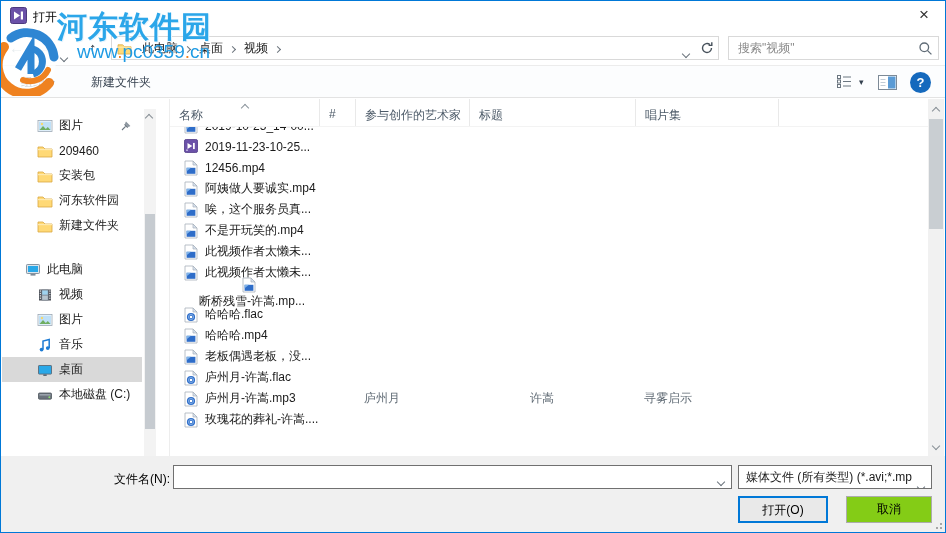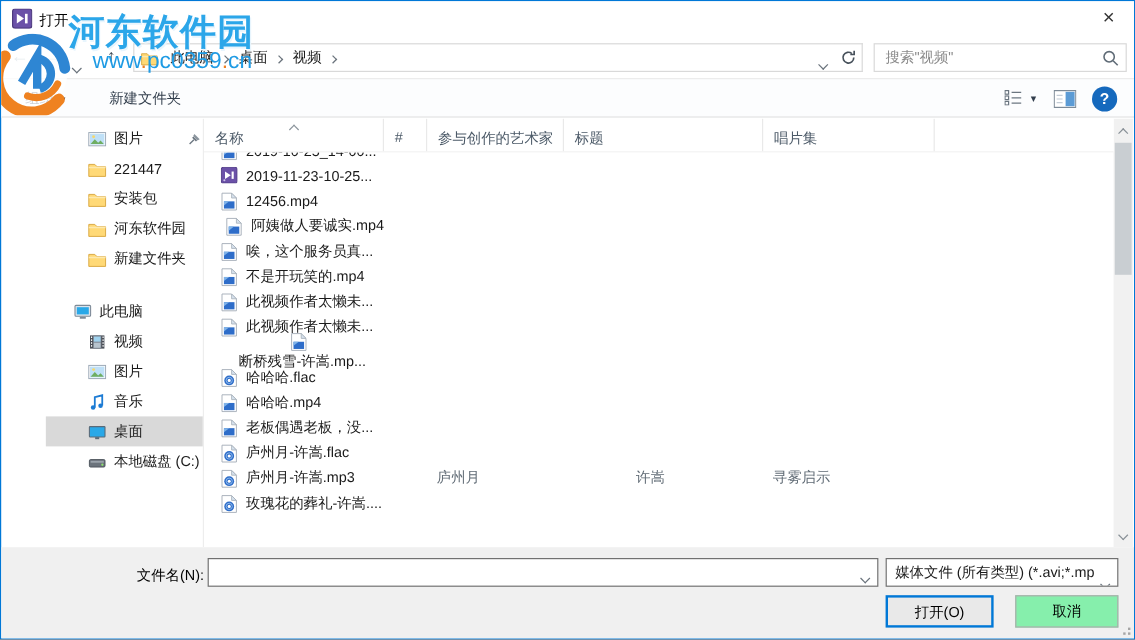--- a/index.html
+++ b/index.html
@@ -43,21 +43,21 @@
   .tool-item{position:absolute;top:8px;color:#333f4d;cursor:pointer;white-space:nowrap;}
   .t-org{left:20px;}
   .t-org .caret{font-size:9px;color:#333f4d;margin-left:5px;}
   .t-new{left:90px;}
   .t-views{left:836px;top:9px;}
   .t-views .caret{font-size:9px;margin-left:7px;vertical-align:3px;}
   .t-pane{left:877px;top:9px;}
   .t-help{left:909px;top:6px;width:21px;height:21px;border-radius:50%;background:#1569bd;color:#fff;
           text-align:center;line-height:21px;font-weight:bold;font-size:13px;}
   
-  .sidebar{position:absolute;left:1px;top:98px;width:167px;height:357px;background:#fff;overflow:hidden;margin-left:36px;}
+  .sidebar{position:absolute;left:1px;top:108px;width:167px;height:357px;background:#fff;overflow:hidden;}
   .side-items{position:absolute;left:0;top:4px;right:26px;}
   .side-item{height:25px;display:flex;align-items:center;padding-left:35px;cursor:pointer;
              white-space:nowrap;color:#1a1a1a;position:relative;width:140px;box-sizing:border-box;}
   .side-item.top{padding-left:23px;}
   .side-item.selected{background:#d9d9d9;}
   .side-item .sicon{width:16px;height:16px;margin-right:6px;flex:0 0 auto;}
   .side-gap1{height:7px;} .side-gap2{height:12px;}
   .pin{position:absolute;right:10px;top:7px;}
   .side-sb{position:absolute;left:142px;top:0;width:12px;height:100%;background:#f3f3f3;}
   .side-sb .sb-up{position:absolute;top:2px;left:2px;}
@@ -90,21 +90,21 @@
   .footer{position:absolute;left:0;right:0;top:455px;bottom:0;background:#f0f0f0;}
   .fn-label{position:absolute;left:113px;top:15px;color:#000;}
   .fn-combo{position:absolute;left:172px;top:9px;width:559px;height:24px;background:#fff;
             border:1px solid #707070;box-sizing:border-box;}
   .fn-combo input{position:absolute;left:4px;top:2px;right:24px;width:520px;border:0;outline:0;
             font:12px "Liberation Sans","DejaVu Sans",sans-serif;}
   .combo-dd{position:absolute;right:7px;top:8px;}
   .ftype{position:absolute;left:737px;top:9px;width:194px;height:24px;background:#fff;
          border:1px solid #707070;box-sizing:border-box;line-height:22px;padding-left:7px;
          white-space:nowrap;overflow:hidden;cursor:pointer;}
-  .btn{position:absolute;height:27px;box-sizing:border-box;background:#86efac;text-align:center;
+  .btn{position:absolute;height:27px;box-sizing:border-box;background:#84cc16;text-align:center;
        line-height:24px;cursor:pointer;color:#000;}
   .btn-open{left:737px;top:40px;width:90px;border:2px solid #0078d7;background:#e9e9e9;}
   .btn-cancel{left:845px;top:40px;width:86px;border:1px solid #acacac;}
   .grip{position:absolute;right:3px;bottom:3px;width:10px;height:10px;}
   .grip i{position:absolute;width:2px;height:2px;background:#a6a6a6;}
   
   .wm{position:absolute;left:0;top:0;z-index:60;pointer-events:none;}
   .wm-logo{position:absolute;left:-3px;top:27px;}
   .wm-title{position:absolute;left:56px;top:6px;font-size:30px;font-weight:bold;color:#2ba6e9;
             letter-spacing:1px;white-space:nowrap;text-shadow:1px 1px 0 #e8f5fd;}
@@ -193,21 +193,21 @@
               <path d="M1 10 L4.6 6.4" stroke="#6b7680" stroke-width="1.1"></path>
               <path d="M5 1.6 l4.4 4.4 -1.8 1 -3.6 -3.6 Z" fill="#8a949d"></path>
               <path d="M3.6 4.2 l3.2 3.2" stroke="#6b7680" stroke-width="1.4"></path>
             </svg></span>
         </div>
         <div class="side-item">
           <span class="sicon"><svg viewBox="0 0 16 16">
               <path d="M1 4 h5 l2 2 h7 v8 H1 Z" fill="#ffd976" stroke="#d9a741" stroke-width="0.8"></path>
               <path d="M1 6.6 h14" stroke="#fde9ae" stroke-width="1.2"></path>
             </svg></span>
-          <span>221447</span>
+          <span>209460</span>
         </div>
         <div class="side-item">
           <span class="sicon"><svg viewBox="0 0 16 16">
               <path d="M1 4 h5 l2 2 h7 v8 H1 Z" fill="#ffd976" stroke="#d9a741" stroke-width="0.8"></path>
               <path d="M1 6.6 h14" stroke="#fde9ae" stroke-width="1.2"></path>
             </svg></span>
           <span>安装包</span>
         </div>
         <div class="side-item">
           <span class="sicon"><svg viewBox="0 0 16 16">
@@ -345,21 +345,21 @@
                 <path d="M2.6 7.8 h4.4 l-4.4 3.4 Z" fill="#7fb3e8"></path>
               </svg></span>
             <span>12456.mp4</span>
           </div>
           <div class="cell meta" style="width: 36px; padding-left: 8px;"></div>
           <div class="cell meta" style="width: 166px; padding-left: 8px;"></div>
           <div class="cell meta" style="width: 114px; padding-left: 8px;"></div>
           <div class="cell meta" style="width: 143px; padding-left: 8px;"></div>
         </div>
         <div class="row">
-          <div class="cell c-name" style="width: 150px; justify-content: flex-end;">
+          <div class="cell c-name" style="width: 150px;">
             <span class="ficon"><svg viewBox="0 0 14 16">
                 <path d="M1 1 h8 l4 4 v10 H1 Z" fill="#fff" stroke="#a7b0ba" stroke-width="0.8"></path>
                 <path d="M9 1 l4 4 h-4 Z" fill="#d7e2ee" stroke="#a7b0ba" stroke-width="0.7"></path>
                 <rect x="2.6" y="7.8" width="8.8" height="6" fill="#2e6dc9"></rect>
                 <path d="M2.6 7.8 h4.4 l-4.4 3.4 Z" fill="#7fb3e8"></path>
               </svg></span>
             <span>阿姨做人要诚实.mp4</span>
           </div>
           <div class="cell meta" style="width: 36px; padding-left: 8px;"></div>
           <div class="cell meta" style="width: 166px; padding-left: 8px;"></div>

